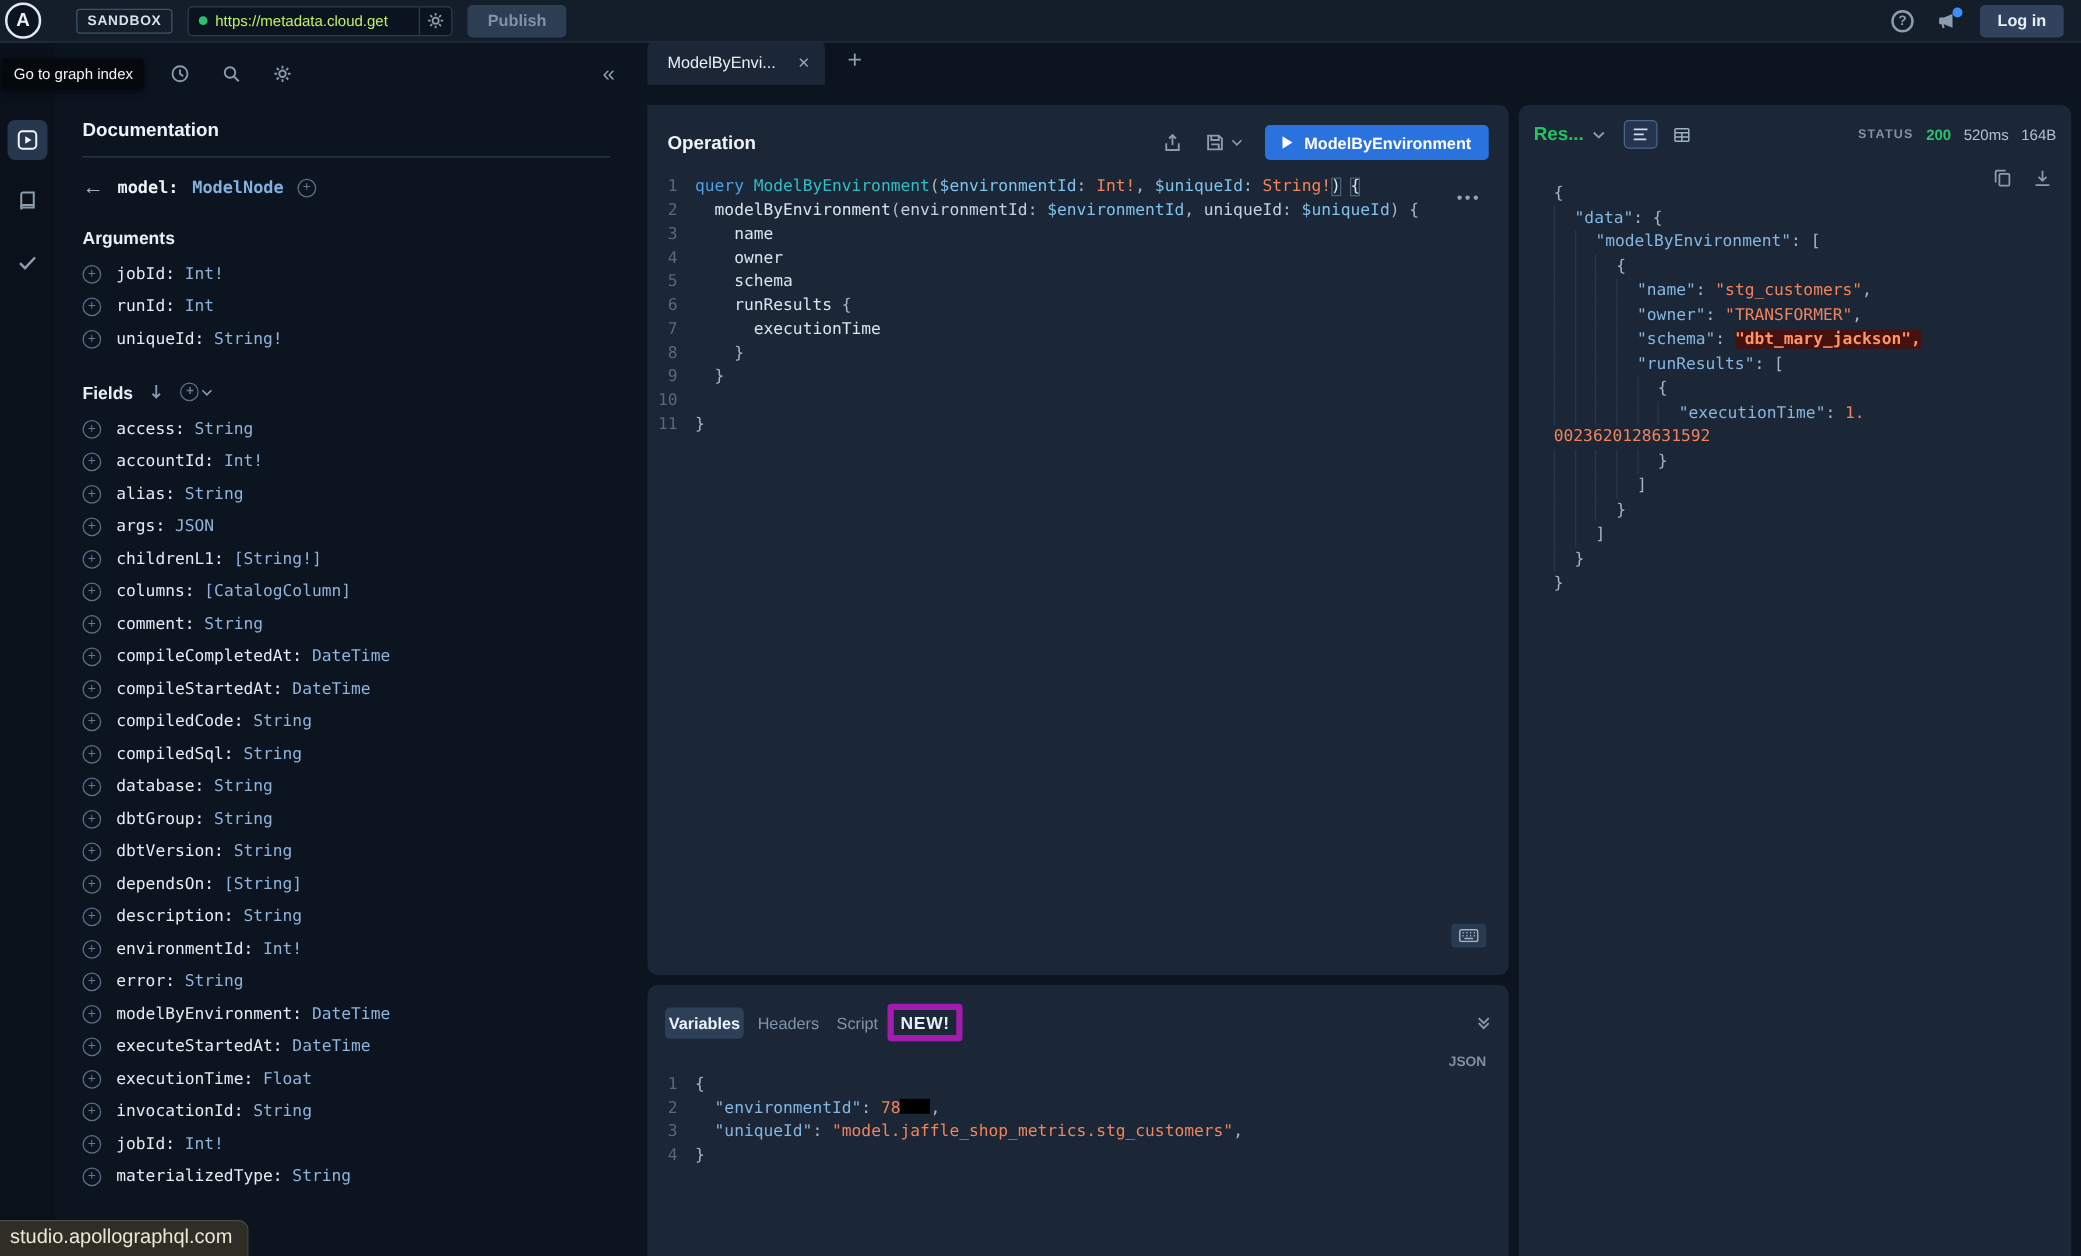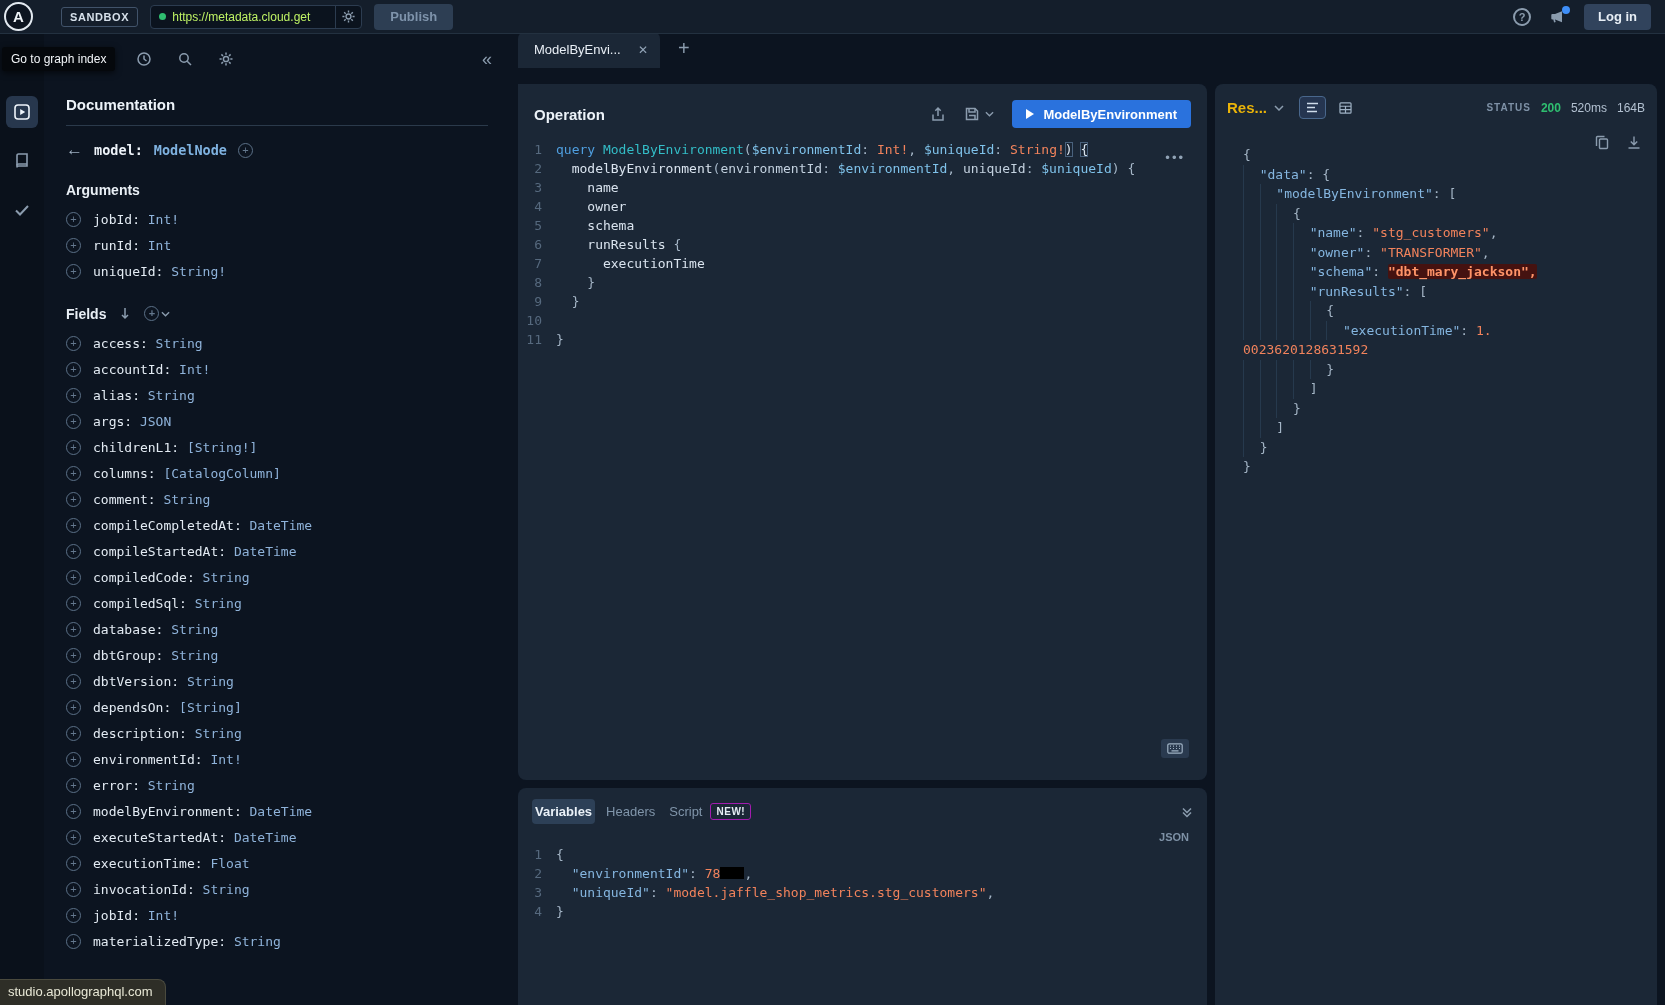--- a/index.html
+++ b/index.html
@@ -104,49 +104,49 @@
   .tk-n{color:#f2835c}
   .tk-hl{color:#ff9468;background:#451210;font-weight:bold;border-radius:2px}
   .tk-redact{display:inline-block;width:24px;height:12px;background:#000;vertical-align:-1px}
 
   
   .varcard{position:absolute;left:518px;top:788px;width:689px;height:217px;background:#1b2736;
            border-radius:8px 8px 0 0}
   .var-header{display:flex;align-items:center;padding:10px 14px 4px;gap:8px}
   .var-tab{padding:5px 3px;border-radius:4px;font-size:13px;color:#8095aa;cursor:pointer;display:flex;align-items:center;gap:8px}
   .var-tab.active{background:#2d4057;color:#eaf1f8;font-weight:bold}
-  .new-badge{border:1px solid #a21caf;border-radius:3px;color:#e6edf4;font-size:10px;font-weight:bold;
+  .new-badge{border:5px solid #a21caf;border-radius:3px;color:#e6edf4;font-size:14px;font-weight:bold;
              padding:2px 5px;letter-spacing:.5px}
   .var-collapse{margin-left:auto;color:#8b9cae;cursor:pointer}
   .var-body{position:relative;padding-top:16px}
   .json-label{position:absolute;top:2px;right:18px;font-size:11px;font-weight:bold;color:#7e91a6}
 
   
   .respcard{position:absolute;left:1215px;top:84px;width:442px;height:921px;background:#1b2736;
             border-radius:8px 8px 0 0}
   .resp-header{display:flex;align-items:center;padding:12px 12px 10px;gap:7px}
-  .resp-title{font-size:15px;font-weight:bold;color:#eab308}
+  .resp-title{font-size:15px;font-weight:bold;color:#22c55e}
   .resp-chevron{color:#8b9cae;cursor:pointer}
   .view-btn{width:27px;height:23px;border-radius:4px;display:flex;align-items:center;justify-content:center;
             color:#9fb1c4;cursor:pointer}
   .view-btn.active{border:1px solid #49678c;background:#253550;color:#cfdcea}
   .view-group{display:flex;align-items:center;gap:6px;margin-left:8px}
   .resp-metrics{margin-left:auto;display:flex;align-items:center;gap:10px;font-size:12px;color:#b3c1d1}
   .status-label{font-size:10px;letter-spacing:1px;color:#7e91a6;font-weight:bold}
   .status-code{color:#2fbe70;font-weight:bold;font-size:12px}
   .resp-body{position:relative;padding:16px 10px 0 28px;font-family:"DejaVu Sans Mono",monospace;
              font-size:13px;line-height:19.5px}
   .resp-actions{position:absolute;top:6px;right:16px;display:flex;gap:18px;color:#8b9cae}
   .rl{white-space:pre}
   .ig{display:inline-block;border-left:1px solid #26394d}
 
   
   .status-pill{position:absolute;left:0;bottom:0;background:#2e2e27;border:1px solid #4a4a3e;
                border-left:none;border-bottom:none;border-top-right-radius:8px;padding:4px 12px 6px 8px;
-               font-size:13px;color:#e8e8d6;z-index:8}
+               font-size:16px;color:#e8e8d6;z-index:8}
 </style>
 </head>
 <body>
 
 <div class="app">
 
   <header class="topbar">
     <div class="logo">
       <span>A</span>
     </div>

